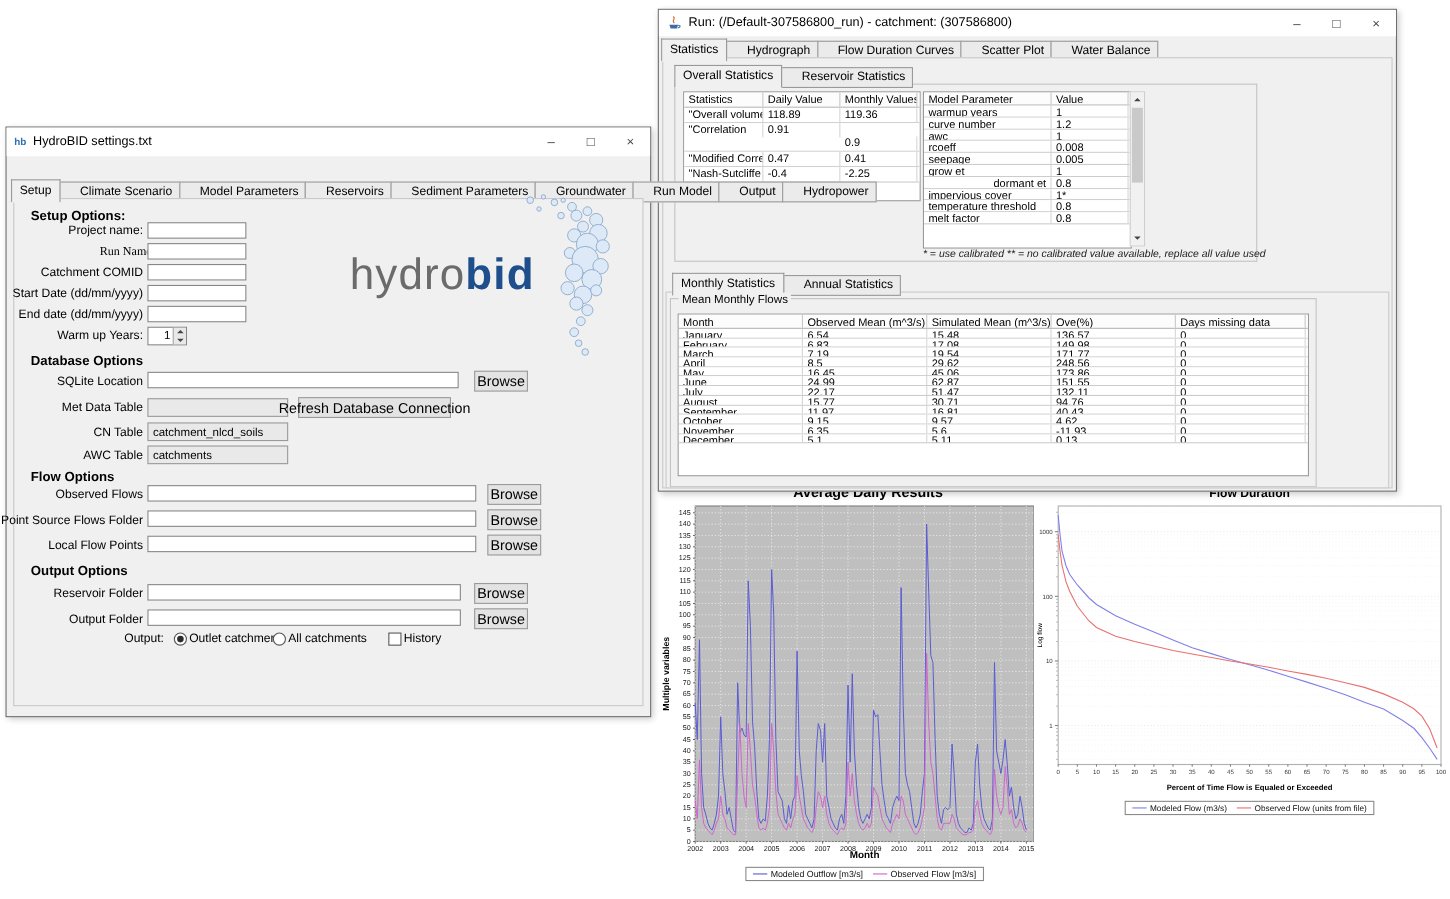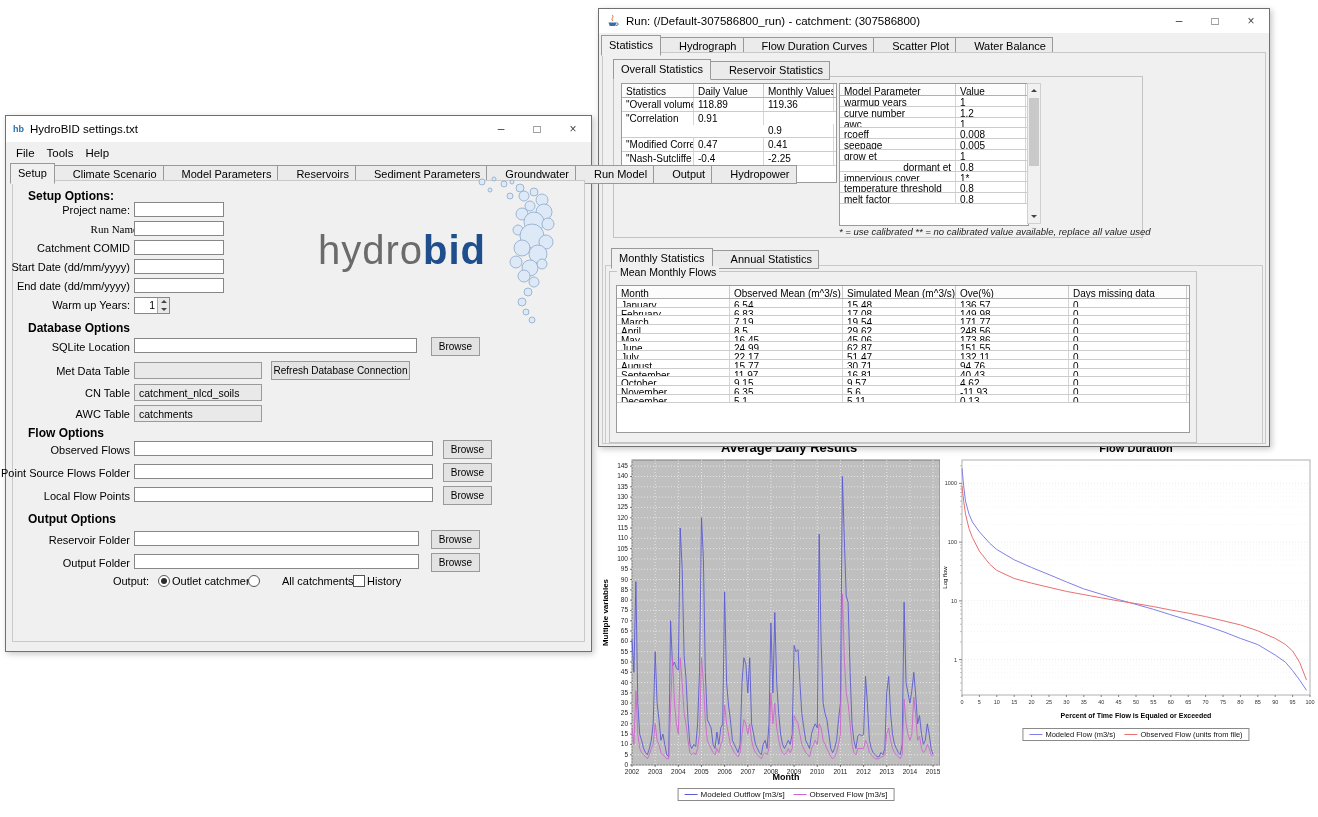--- a/index.html
+++ b/index.html
@@ -11,21 +11,21 @@
   .winbtn{width:36px;height:100%;display:flex;align-items:center;justify-content:center;font-size:12px;color:#444;}
   .menubar{display:flex;gap:0;padding:3px 4px;font-size:11.5px;background:#f0f0f0;}
   .menubar span{padding:2px 6px;}
   .tabstrip{position:absolute;display:flex;align-items:flex-end;}
   .tab{border:1px solid #999;background:#ebebeb;font-size:11px;padding:2px 6px 3px 18px;margin-right:-1px;white-space:nowrap;}
   .tab.sel{background:#f0f0f0;border-bottom-color:#f0f0f0;padding:3px 7px 4px 7px;position:relative;z-index:2;}
   .contentpanel{position:absolute;background:#f0f0f0;border:1px solid #c9c9c9;}
   .heading{position:absolute;font-weight:bold;font-size:12px;color:#000;white-space:nowrap;}
   .flabel{position:absolute;font-size:11px;color:#000;text-align:right;white-space:nowrap;}
   .tinput{position:absolute;background:#fff;border:1px solid #878787;}
-  .btn{position:absolute;background:#e3e3e3;border:1px solid #9a9a9a;font-size:10px;display:flex;align-items:center;justify-content:center;white-space:nowrap;}
+  .btn{position:absolute;background:#e3e3e3;border:1px solid #9a9a9a;font-size:13px;display:flex;align-items:center;justify-content:center;white-space:nowrap;}
   .combo{position:absolute;background:#e9e9e9;border:1px solid #9a9a9a;font-size:10.5px;display:flex;align-items:center;padding-left:4px;}
   .spinner{position:absolute;background:#fff;border:1px solid #878787;display:flex;}
   .spinval{flex:1;font-size:10.5px;text-align:right;padding:1px 2px 0 0;}
   .spinbtns{width:11px;border-left:1px solid #aaa;display:flex;flex-direction:column;background:#e8e8e8;}
   .spinbtns div{flex:1;display:flex;align-items:center;justify-content:center;}
   .tri-u{width:0;height:0;border-left:3px solid transparent;border-right:3px solid transparent;border-bottom:3px solid #444;}
   .tri-d{width:0;height:0;border-left:3px solid transparent;border-right:3px solid transparent;border-top:3px solid #444;}
   .radio{position:absolute;width:10px;height:10px;border:1px solid #555;border-radius:50%;background:#fff;}
   .radio.on::after{content:"";position:absolute;left:2px;top:2px;width:6px;height:6px;border-radius:50%;background:#2b2b2b;}
   .chk{position:absolute;width:10px;height:10px;border:1px solid #555;background:#fff;}
@@ -556,25 +556,20 @@
 <div id="set-win" class="window" style="left:5px;top:115px;width:585px;height:535px;z-index:20;">
   <div class="titlebar" style="height:26px;">
     <span style="color:#2a6fb0;font-size:9px;font-weight:bold;">hb</span>
     <span class="titletext">HydroBID settings.txt</span>
     <span class="winctl">
       <span class="winbtn">–</span>
       <span class="winbtn">□</span>
       <span class="winbtn">×</span>
     </span>
   </div>
-  <div class="menubar" id="set-menu">
-      <span>File</span>
-      <span>Tools</span>
-      <span>Help</span>
-    </div>
   <div class="tabstrip" id="set-tabs" style="left:4px;top:47px;">
       <div class="tab sel">Setup</div>
       <div class="tab">Climate Scenario</div>
       <div class="tab">Model Parameters</div>
       <div class="tab">Reservoirs</div>
       <div class="tab">Sediment Parameters</div>
       <div class="tab">Groundwater</div>
       <div class="tab">Run Model</div>
       <div class="tab">Output</div>
       <div class="tab">Hydropower</div>
@@ -629,21 +624,21 @@
       <div class="flabel" style="left: 4px; top: 418px; width: 120px;">Reservoir Folder</div>
       <div class="tinput" style="left: 128px; top: 415px; width: 283px; height: 13px;"></div>
       <div class="btn" style="left: 425px; top: 414px; width: 47px; height: 17px;">Browse</div>
       <div class="flabel" style="left: 4px; top: 441px; width: 120px;">Output Folder</div>
       <div class="tinput" style="left: 128px; top: 438px; width: 283px; height: 13px;"></div>
       <div class="btn" style="left: 425px; top: 437px; width: 47px; height: 17px;">Browse</div>
       <div class="flabel" style="left: 83px; top: 459px; width: 60px;">Output:</div>
       <div class="radio on" style="left: 152px; top: 459px;"></div>
       <div class="rlabel" style="left: 166px; top: 459px;">Outlet catchment</div>
       <div class="radio" style="left: 242px; top: 459px;"></div>
-      <div class="rlabel" style="left: 256px; top: 459px; margin-left: 20px;">All catchments</div>
+      <div class="rlabel" style="left: 256px; top: 459px;">All catchments</div>
       <div class="chk" style="left: 347px; top: 459px;"></div>
       <div class="rlabel" style="left: 361px; top: 459px;">History</div>
     </div>
 
   <div class="logo-text" style="left:312px;top:112px;">
     <span style="color:#6b6b6b;">hydro</span><span style="color:#1f4e8c;font-weight:bold;">bid</span>
   </div>
   <svg id="logo-bubbles" style="position:absolute;left:448px;top:58px;" width="105" height="155" viewBox="0 0 105 155">
       <circle cx="28" cy="8" r="3" fill="#dde9f6" stroke="#8aa8cc" stroke-width="0.8"></circle>
       <circle cx="40" cy="5" r="2" fill="#dde9f6" stroke="#8aa8cc" stroke-width="0.8"></circle>

